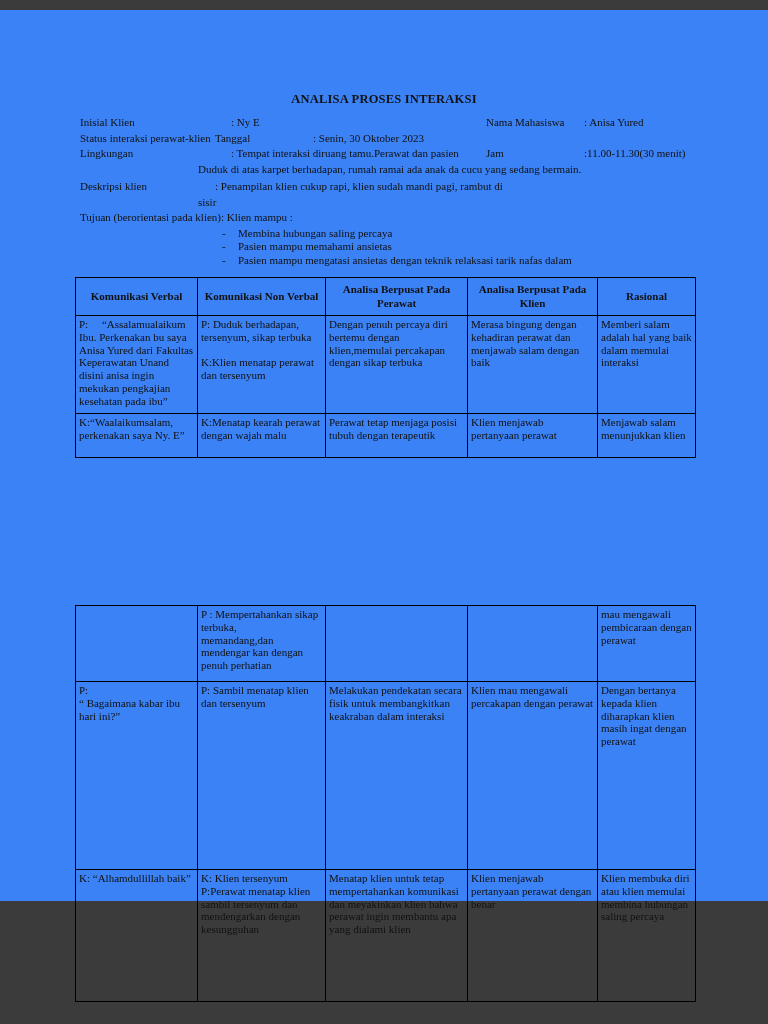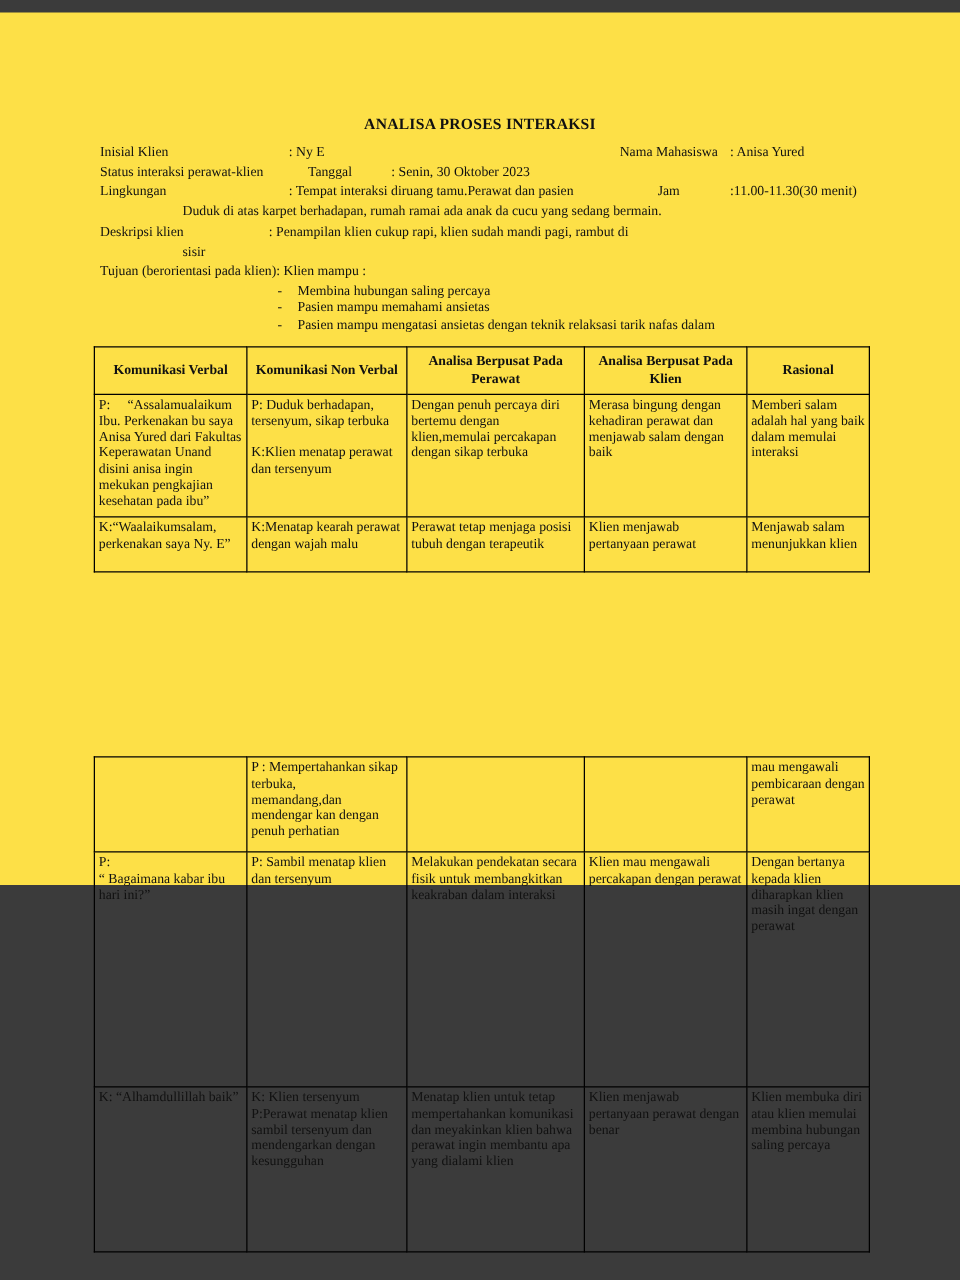--- a/index.html
+++ b/index.html
@@ -7,43 +7,43 @@
     width:768px;height:1024px;
     background:#3b3b3b;
     font-family:"Liberation Serif", serif;
     color:#111;
     position:relative;
     overflow:hidden;
   }
   .page{
     position:absolute;
     top:10px;left:0;
-    width:768px;height:698px;
-    background:#fde047;
+    width:768px;height:891px;
+    background:#3b82f6;
   }
   .doc-title{
     position:absolute;
     top:82px;left:0;right:0;
     text-align:center;
     font-weight:bold;
     font-size:12.5px;
     letter-spacing:.2px;
   }
   .meta{
     position:absolute;
     top:105px;left:80px;right:30px;
     font-size:11px;
     line-height:15.5px;
   }
   .meta-row{display:flex;}
   .ml-label{width:135px;flex-shrink:0;white-space:nowrap;}
   .ml-value{width:255px;flex-shrink:0;white-space:nowrap;margin-left:16px;}
-  .mr-label{width:98px;flex-shrink:0;white-space:nowrap;text-align:center;}
+  .mr-label{width:98px;flex-shrink:0;white-space:nowrap;}
   .mr-value{flex:1;white-space:nowrap;}
-  .cont-line{margin-left:66px;white-space:nowrap;}
+  .cont-line{margin-left:118px;white-space:nowrap;}
   .desk-row{margin-top:2px;}
   .tujuan-line{margin-top:0;}
   .bullets{margin-left:142px;line-height:13.5px;margin-top:1px;}
   .bullet-row{display:flex;}
   .bullet-dash{width:16px;flex-shrink:0;}
   .apitable{
     position:absolute;
     left:75px;
     border-collapse:collapse;
     table-layout:fixed;

